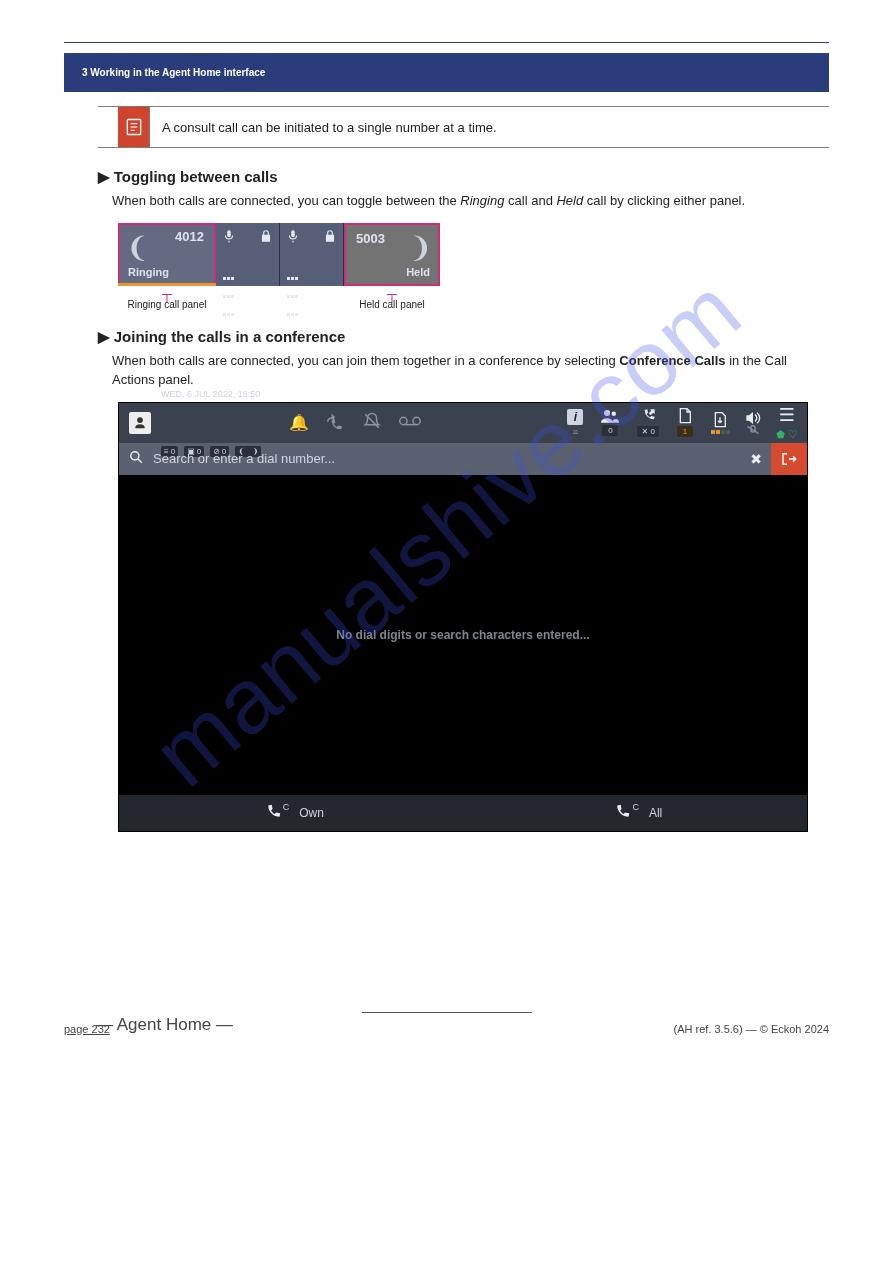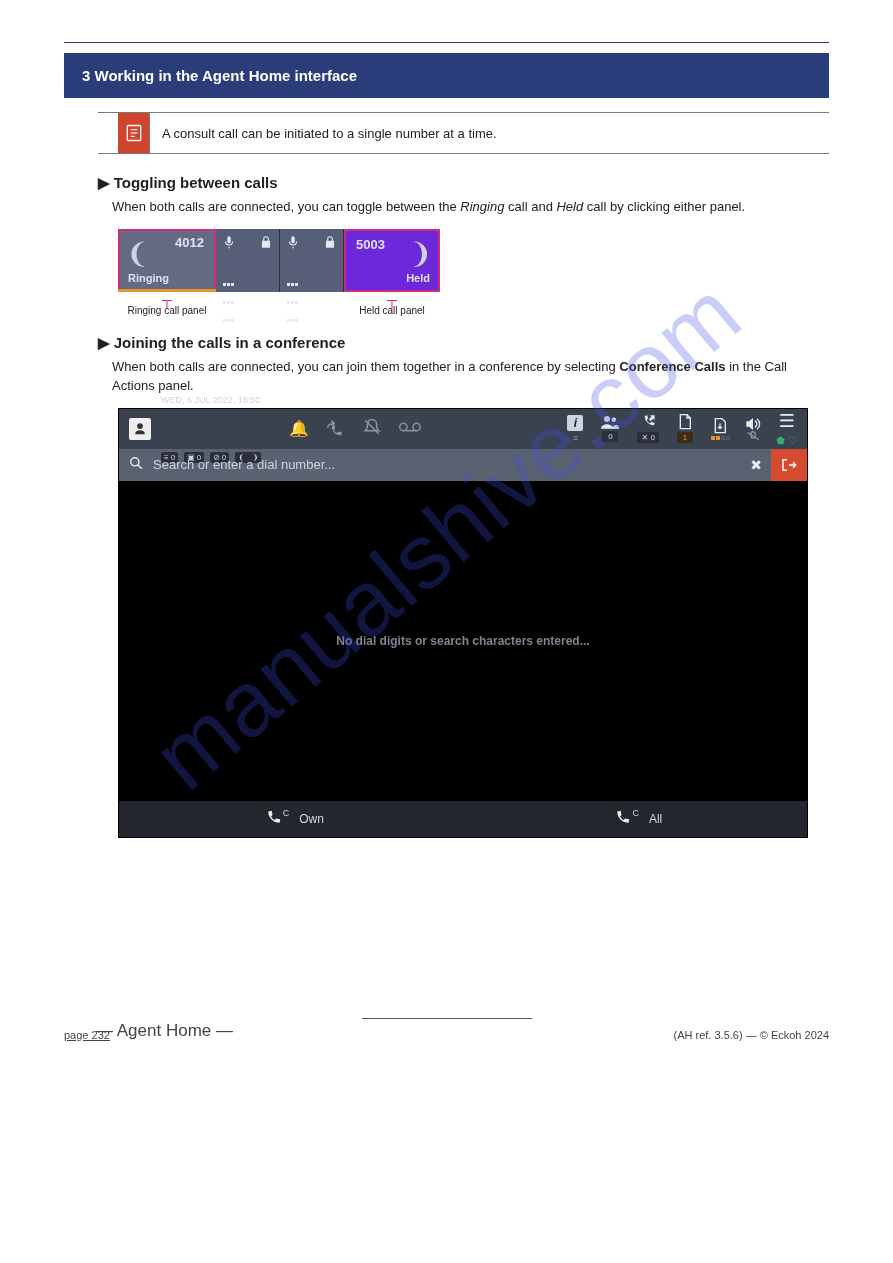--- a/index.html
+++ b/index.html
@@ -26,21 +26,21 @@
     .page {
       padding: 42px 64px 30px 64px;
       position: relative;
     }
     .hr-top { border: none; border-top: 1px solid #2a3a7a; margin-bottom: 10px; }
     .banner {
       background: #2a3c79;
       color: #ffffff;
       padding: 14px 18px;
       font-weight: 600;
-      font-size: 15px;
+      font-size: 10px;
     }
     .note-row {
       display: flex;
       border-top: 1px solid #7a7a7a;
       border-bottom: 1px solid #7a7a7a;
       margin: 14px 0 20px 34px;
       align-items: center;
       padding-left: 20px;
     }
     .note-icon-cell {
@@ -91,21 +91,21 @@
       width: 64px;
       background: #565e78;
       border-right: 1px solid #2b2f3d;
       display: flex;
       flex-direction: column;
       justify-content: space-between;
       padding: 6px 6px;
     }
     .panel.held {
       width: 96px;
-      background: #6d28d9;
+      background: #737373;
       border: 2px solid #d02c7c;
     }
     .handset-left, .handset-right {
       position: absolute;
       top: 6px;
       font-size: 28px;
       color: #cfd3df;
     }
     .handset-left { left: 6px; }
     .handset-right { right: 6px; transform: scaleX(-1); }

